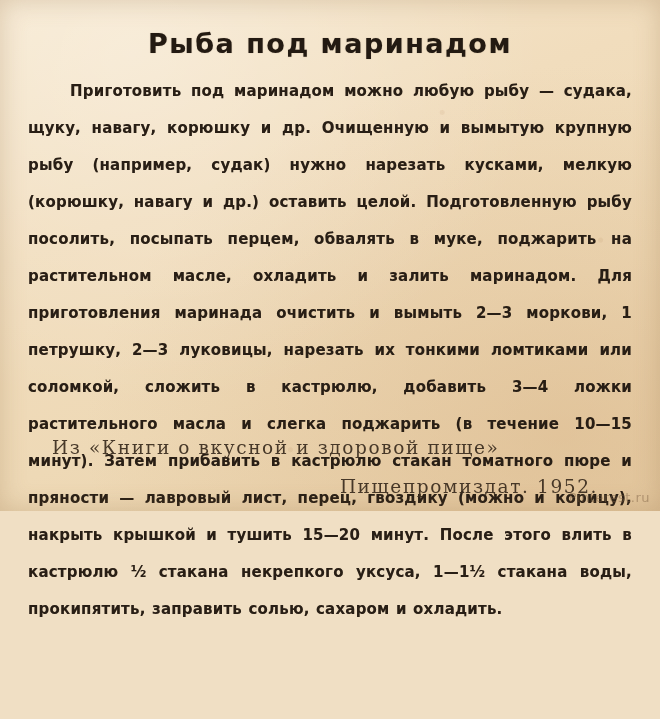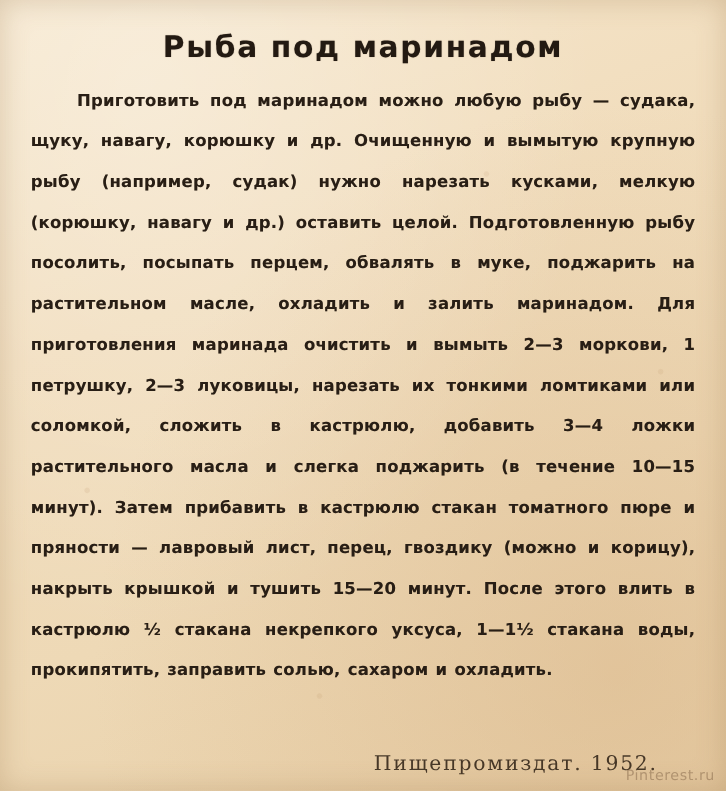--- a/index.html
+++ b/index.html
@@ -9,21 +9,21 @@
   body {
     width: 660px;
     height: 719px;
     overflow: hidden;
     background: #f0dfc4;
     font-family: "DejaVu Sans", sans-serif;
   }
   #page {
     position: relative;
     width: 660px;
-    height: 719px;
+    height: 511px;
     box-sizing: border-box;
     background:
       radial-gradient(ellipse at 20% 10%, rgba(255,255,255,0.30), rgba(255,255,255,0) 55%),
       radial-gradient(ellipse at 85% 85%, rgba(214,176,130,0.45), rgba(214,176,130,0) 60%),
       linear-gradient(160deg, #f6e7cd 0%, #f1ddbd 35%, #eed9b6 65%, #e8d0a9 100%);
     padding: 22px 26px 10px 26px;
     color: #2b2118;
   }
   
   #page::after {
@@ -111,19 +111,20 @@
 </head>
 <body>
 
 <div id="page">
 
   <h1 class="title">Рыба под маринадом</h1>
 
   <p class="body-text"><span class="indent"></span><span>Приготовить под маринадом можно любую рыбу — судака, щуку, навагу, корюшку и др. Очищенную и вымытую крупную рыбу (например, судак) нужно нарезать кусками, мелкую (корюшку, навагу и др.) оставить целой. Подготовленную рыбу посолить, посыпать перцем, обвалять в муке, поджарить на растительном масле, охладить и залить маринадом. Для приготовления маринада очистить и вымыть 2—3 моркови, 1 петрушку, 2—3 луковицы, нарезать их тонкими ломтиками или соломкой, сложить в кастрюлю, добавить 3—4 ложки растительного масла и слегка поджарить (в течение 10—15 минут). Затем прибавить в кастрюлю стакан томатного пюре и пряности — лавровый лист, перец, гвоздику (можно и корицу), накрыть крышкой и тушить 15—20 минут. После этого влить в кастрюлю ½ стакана некрепкого уксуса, 1—1½ стакана воды, прокипятить, заправить солью, сахаром и охладить.</span></p>
 
   <div class="footer">
+    <div class="footer-line1">Из «Книги о вкусной и здоровой пище»</div>
     <div class="footer-line2">Пищепромиздат. 1952.</div>
   </div>
 
   <div class="watermark">Pinterest.ru</div>
 
   <div class="edge-shadow"></div>
 </div>
 
 </body></html>

